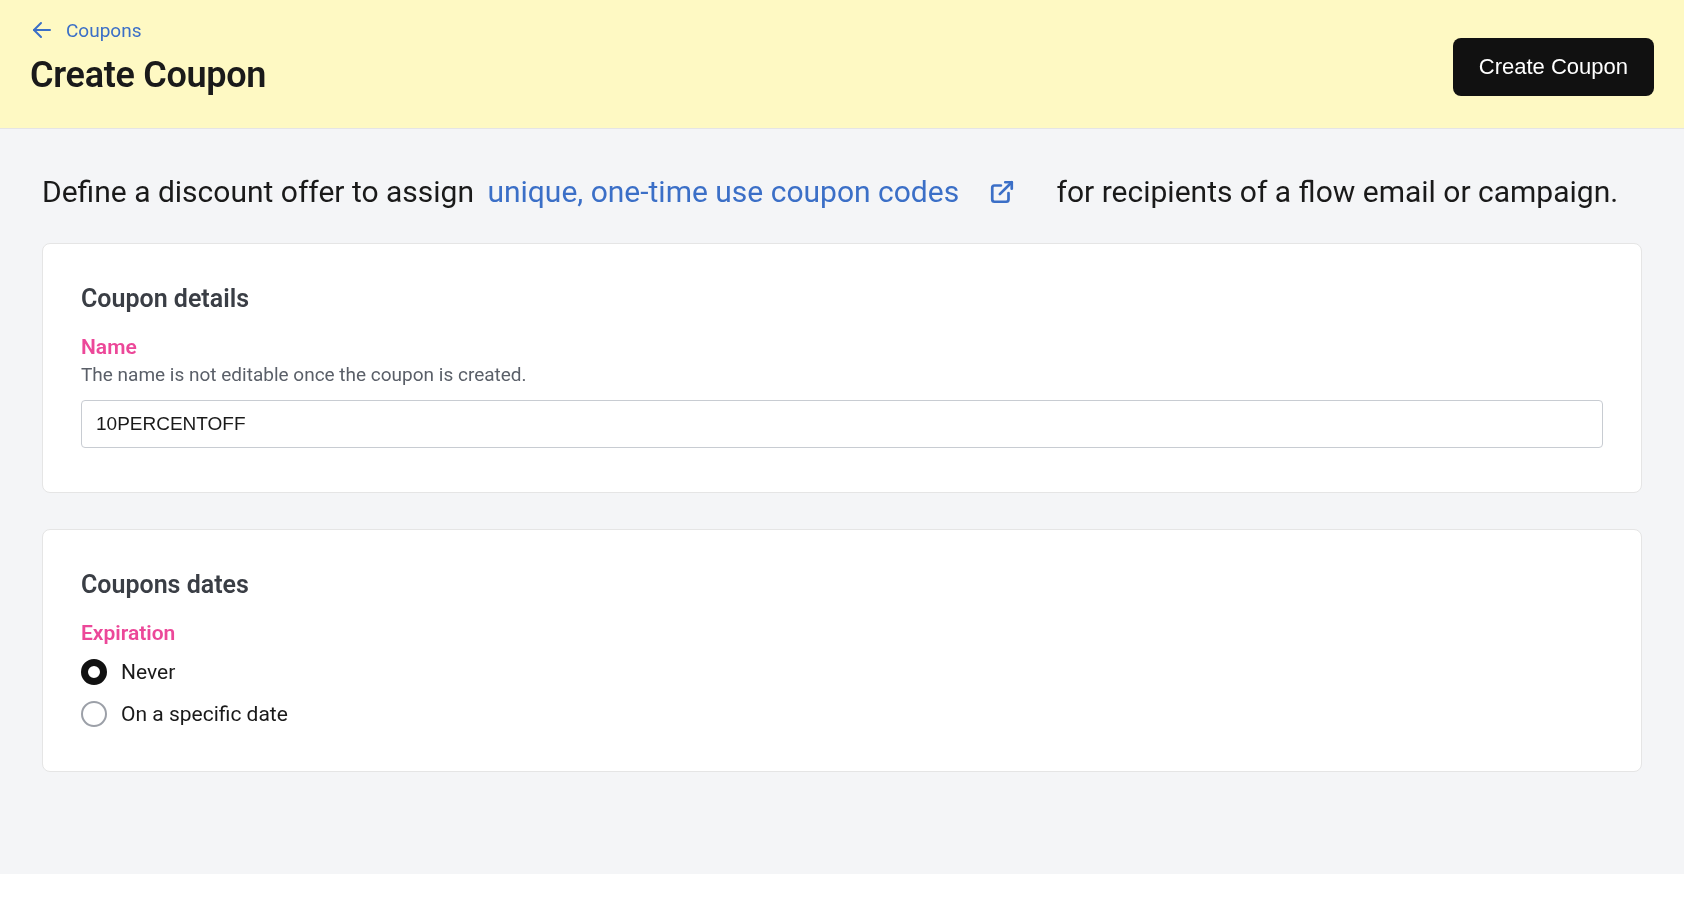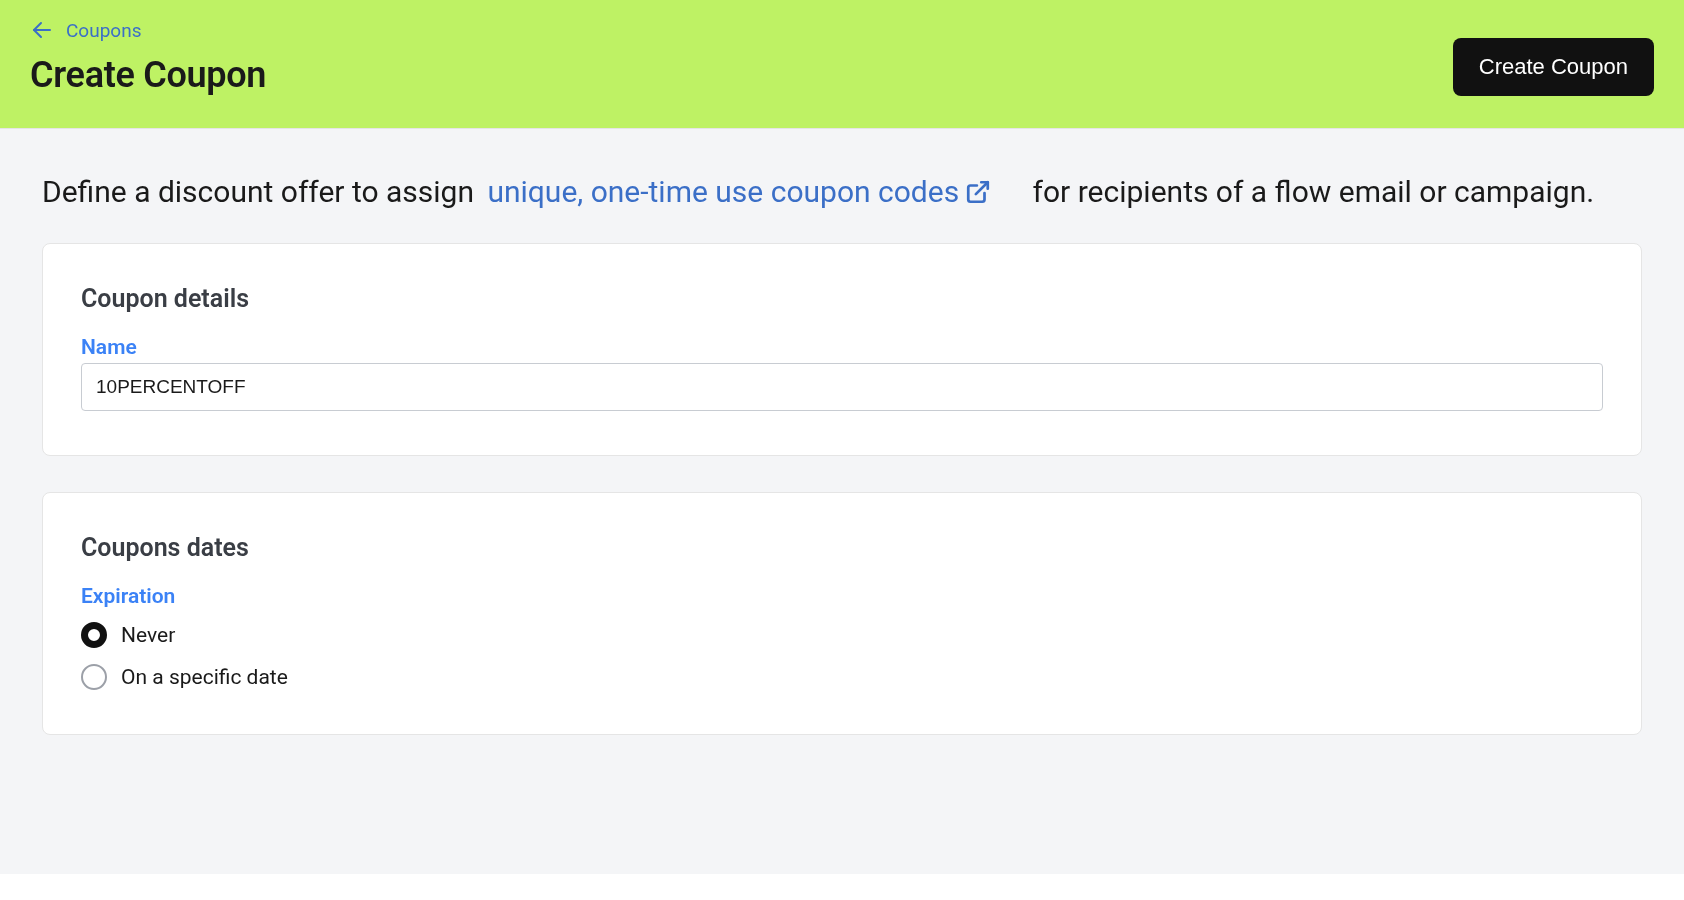--- a/index.html
+++ b/index.html
@@ -11,21 +11,21 @@
       font-family: -apple-system, BlinkMacSystemFont, "Segoe UI", Roboto, "Helvetica Neue", Arial, sans-serif;
       background: #ffffff;
       color: #1a1a1a;
     }
     .header {
       display: flex;
       justify-content: space-between;
       align-items: flex-end;
       padding: 18px 30px 32px 30px;
       border-bottom: 1px solid #e5e5e5;
-      background: #bef264;
+      background: #fef9c3;
     }
     .header-left {
       display: flex;
       flex-direction: column;
       gap: 12px;
     }
     .breadcrumb {
       display: flex;
       align-items: center;
       gap: 12px;
@@ -63,21 +63,21 @@
       font-size: 30px;
       color: #1a1a1a;
       margin-bottom: 30px;
       line-height: 1.4;
     }
     .intro-link {
       color: #3b6fc7;
       text-decoration: none;
       display: inline-flex;
       align-items: center;
-      gap: 4px;
+      gap: 28px;
       margin: 0 6px;
     }
     .intro-link svg {
       width: 26px;
       height: 26px;
       margin-left: 2px;
       margin-right: 28px;
     }
     .card {
       background: #ffffff;
@@ -88,21 +88,21 @@
     }
     .card-title {
       font-size: 25px;
       font-weight: 600;
       color: #3a3e45;
       margin-bottom: 22px;
     }
     .field-label {
       font-size: 21px;
       font-weight: 600;
-      color: #3b82f6;
+      color: #ec4899;
       margin-bottom: 4px;
     }
     .field-hint {
       font-size: 19px;
       color: #5a5f68;
       margin-bottom: 14px;
     }
     .text-input {
       width: 100%;
       padding: 12px 14px;
@@ -173,20 +173,21 @@
         <polyline points="15 3 21 3 21 9"></polyline>
         <line x1="10" y1="14" x2="21" y2="3"></line>
       </svg>
     </a>
     <span> for recipients of a flow email or campaign.</span>
   </p>
 
   <div class="card">
     <h2 class="card-title">Coupon details</h2>
     <div class="field-label">Name</div>
+    <div class="field-hint">The name is not editable once the coupon is created.</div>
     <input type="text" class="text-input" value="10PERCENTOFF" style="">
   </div>
 
   <div class="card">
     <h2 class="card-title">Coupons dates</h2>
     <div class="field-label">Expiration</div>
     <div class="radio-group">
       <label class="radio-item">
         <span class="radio-outer selected"></span>
         <span class="radio-label">Never</span>

